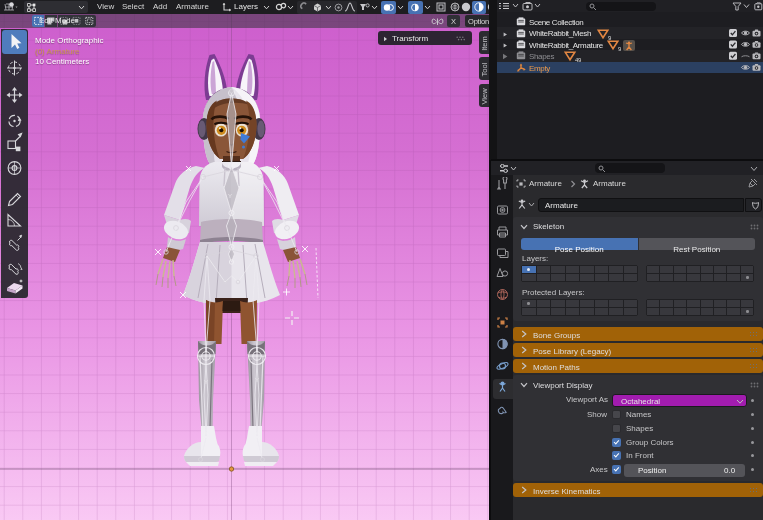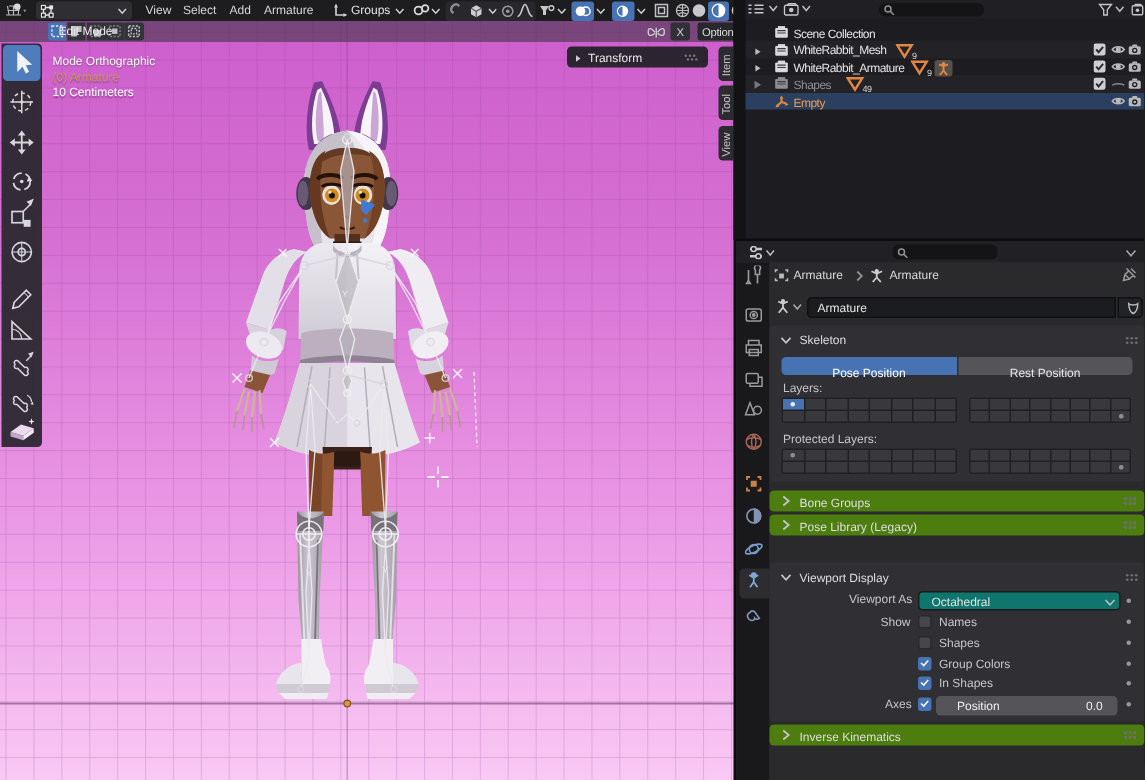--- a/index.html
+++ b/index.html
@@ -1,18 +1,18 @@
 <!DOCTYPE html>
 <html><head><meta charset="utf-8"><style>
 *{margin:0;padding:0;box-sizing:border-box}
 html,body{width:763px;height:520px;overflow:hidden;background:#1d1d20;font-family:"Liberation Sans",sans-serif}
 #root{position:relative;width:763px;height:520px}
 .abs{position:absolute}
 .txt{color:#d6d6d6;font-size:8px;line-height:1}
-.phead{left:0;width:250px;height:14px;background:#4d7c0f;border-radius:3px}
+.phead{left:0;width:250px;height:14px;background:#a16207;border-radius:3px}
 .phead svg{position:absolute;left:8px;top:3px}
 .phead span{position:absolute;left:20px;top:3.5px;color:#dedee0;font-size:8px}
 .phead::after{content:"";position:absolute;right:5px;top:4px;width:9px;height:6px;
  background:radial-gradient(circle 1px at 1.5px 1.5px,#6e6e72 99%,transparent),radial-gradient(circle 1px at 4.5px 1.5px,#6e6e72 99%,transparent),radial-gradient(circle 1px at 7.5px 1.5px,#6e6e72 99%,transparent),radial-gradient(circle 1px at 1.5px 4.5px,#6e6e72 99%,transparent),radial-gradient(circle 1px at 4.5px 4.5px,#6e6e72 99%,transparent),radial-gradient(circle 1px at 7.5px 4.5px,#6e6e72 99%,transparent)}
 .cb{width:9px;height:9px;background:#46464b;border:1px solid #2a2a2e;border-radius:2px}
 .cbc{width:9px;height:9px;background:#4772b3;border-radius:2px}
 .cbc::after{content:"";position:absolute;left:2px;top:2.2px;width:4px;height:2.2px;border-left:1.3px solid #fff;border-bottom:1.3px solid #fff;transform:rotate(-48deg)}
 .dot{width:3px;height:3px;border-radius:50%;background:#97979b}
 .lgrid{display:grid;grid-template-columns:repeat(8,13.5px);grid-template-rows:7px 7px;gap:1px;background:#202023;border:1px solid #202023;border-radius:2px;width:max-content}
 .lgrid.g2{grid-template-columns:repeat(8,12.4px)}
@@ -382,21 +382,21 @@
   </div>
   <span class="abs txt" style="left:97px;top:3px">View</span>
   <span class="abs txt" style="left:122px;top:3px">Select</span>
   <span class="abs txt" style="left:153px;top:3px">Add</span>
   <span class="abs txt" style="left:176px;top:3px">Armature</span>
 
   <svg class="abs" style="left:222px;top:2px" width="10" height="10" viewBox="0 0 10 10">
     <path d="M2 1 L2 8 L9 8" stroke="#d0d0d0" stroke-width="1.1" fill="none"></path>
         <path d="M2 1 l-1.4 2 h2.8 z M9 8 l-2 -1.4 v2.8 z" fill="#d0d0d0"></path>
   </svg>
-  <span class="abs txt" style="left:234px;top:3px;color:#e4e4e4">Groups</span>
+  <span class="abs txt" style="left:234px;top:3px;color:#e4e4e4">Layers</span>
   <svg class="abs" style="left:263px;top:5px" width="7" height="5" viewBox="0 0 7 5">
         <path d="M1 1 L3.5 3.8 L6 1" stroke="#cfcfcf" stroke-width="1" fill="none"></path>
       </svg>
 
   <svg class="abs" style="left:275px;top:2px" width="12" height="10" viewBox="0 0 12 10">
     <circle cx="4" cy="5" r="2.6" fill="none" stroke="#d6d6d6" stroke-width="1.2"></circle>
     <circle cx="8.4" cy="3.6" r="2.2" fill="none" stroke="#d6d6d6" stroke-width="1.2"></circle>
   </svg>
   <svg class="abs" style="left:287px;top:5px" width="7" height="5" viewBox="0 0 7 5">
         <path d="M1 1 L3.5 3.8 L6 1" stroke="#cfcfcf" stroke-width="1" fill="none"></path>
@@ -815,58 +815,64 @@
             <path d="M1.2 1 L4.8 4 L1.2 7" stroke="#c4c4c8" stroke-width="1.2" fill="none"></path>
           </svg>
           <span>Bone Groups</span>
         </div>
     <div class="abs phead" style="top:168px">
           <svg width="6" height="8" viewBox="0 0 6 8">
             <path d="M1.2 1 L4.8 4 L1.2 7" stroke="#c4c4c8" stroke-width="1.2" fill="none"></path>
           </svg>
           <span>Pose Library (Legacy)</span>
         </div>
+    <div class="abs phead" style="top:184px">
+          <svg width="6" height="8" viewBox="0 0 6 8">
+            <path d="M1.2 1 L4.8 4 L1.2 7" stroke="#c4c4c8" stroke-width="1.2" fill="none"></path>
+          </svg>
+          <span>Motion Paths</span>
+        </div>
 
     <div class="abs" style="left:0;top:200px;width:250px;height:106px;background:#303034;border-radius:3px"></div>
     <svg class="abs" style="left:7px;top:207px" width="8" height="6" viewBox="0 0 8 6">
           <path d="M1 1.2 L4 4.5 L7 1.2" stroke="#c4c4c8" stroke-width="1.2" fill="none"></path>
         </svg>
     <span class="abs txt" style="left:20px;top:206.5px;color:#dedee0">Viewport Display</span>
     <svg class="abs" style="left:237px;top:207px" width="9" height="6" viewBox="0 0 9 6">
           <g fill="#6e6e72">
             <circle cx="1.5" cy="1.5" r="0.9"></circle>
             <circle cx="4.5" cy="1.5" r="0.9"></circle>
             <circle cx="7.5" cy="1.5" r="0.9"></circle>
             <circle cx="1.5" cy="4.5" r="0.9"></circle>
             <circle cx="4.5" cy="4.5" r="0.9"></circle>
             <circle cx="7.5" cy="4.5" r="0.9"></circle>
           </g>
         </svg>
 
     <span class="abs txt" style="left:53px;top:221px;color:#c6c6c8">Viewport As</span>
-    <div class="abs" style="left:99px;top:218.5px;width:135px;height:13px;background:#0f766e;border:1px solid #1a1a1d;border-radius:3px">
+    <div class="abs" style="left:99px;top:218.5px;width:135px;height:13px;background:#a21caf;border:1px solid #1a1a1d;border-radius:3px">
       <span class="abs txt" style="left:8px;top:3px;color:#e2e2e2">Octahedral</span>
       <svg class="abs" style="left:123px;top:4px" width="8" height="6" viewBox="0 0 8 6">
             <path d="M1 1 L4 4.2 L7 1" stroke="#bdbdc1" stroke-width="1" fill="none"></path>
           </svg>
     </div>
     <div class="abs dot" style="left:238px;top:223.5px"></div>
 
     <span class="abs txt" style="left:74px;top:236px;color:#c6c6c8">Show</span>
     <div class="abs cb" style="left:99px;top:235px"></div>
         <span class="abs txt" style="left:113px;top:236px;color:#c6c6c8">Names</span>
         <div class="abs dot" style="left:238px;top:238px"></div>
     <div class="abs cb" style="left:99px;top:249px"></div>
         <span class="abs txt" style="left:113px;top:250px;color:#c6c6c8">Shapes</span>
         <div class="abs dot" style="left:238px;top:252px"></div>
     <div class="abs cbc" style="left:99px;top:262.5px"></div>
         <span class="abs txt" style="left:113px;top:263.5px;color:#c6c6c8">Group Colors</span>
         <div class="abs dot" style="left:238px;top:265.5px"></div>
     <div class="abs cbc" style="left:99px;top:275.5px"></div>
-        <span class="abs txt" style="left:113px;top:276.5px;color:#c6c6c8">In Shapes</span>
+        <span class="abs txt" style="left:113px;top:276.5px;color:#c6c6c8">In Front</span>
         <div class="abs dot" style="left:238px;top:278.5px"></div>
     <span class="abs txt" style="left:77px;top:291px;color:#c6c6c8">Axes</span>
     <div class="abs cbc" style="left:99px;top:289.5px"></div>
     <div class="abs" style="left:111px;top:288.5px;width:121px;height:13px;background:#545459;border-radius:3px">
       <span class="abs txt" style="left:14px;top:3px;color:#f0f0f0">Position</span>
       <span class="abs txt" style="left:100px;top:3px;color:#f0f0f0">0.0</span>
     </div>
     <div class="abs dot" style="left:238px;top:293px"></div>
 
     <div class="abs phead" style="top:308px">

